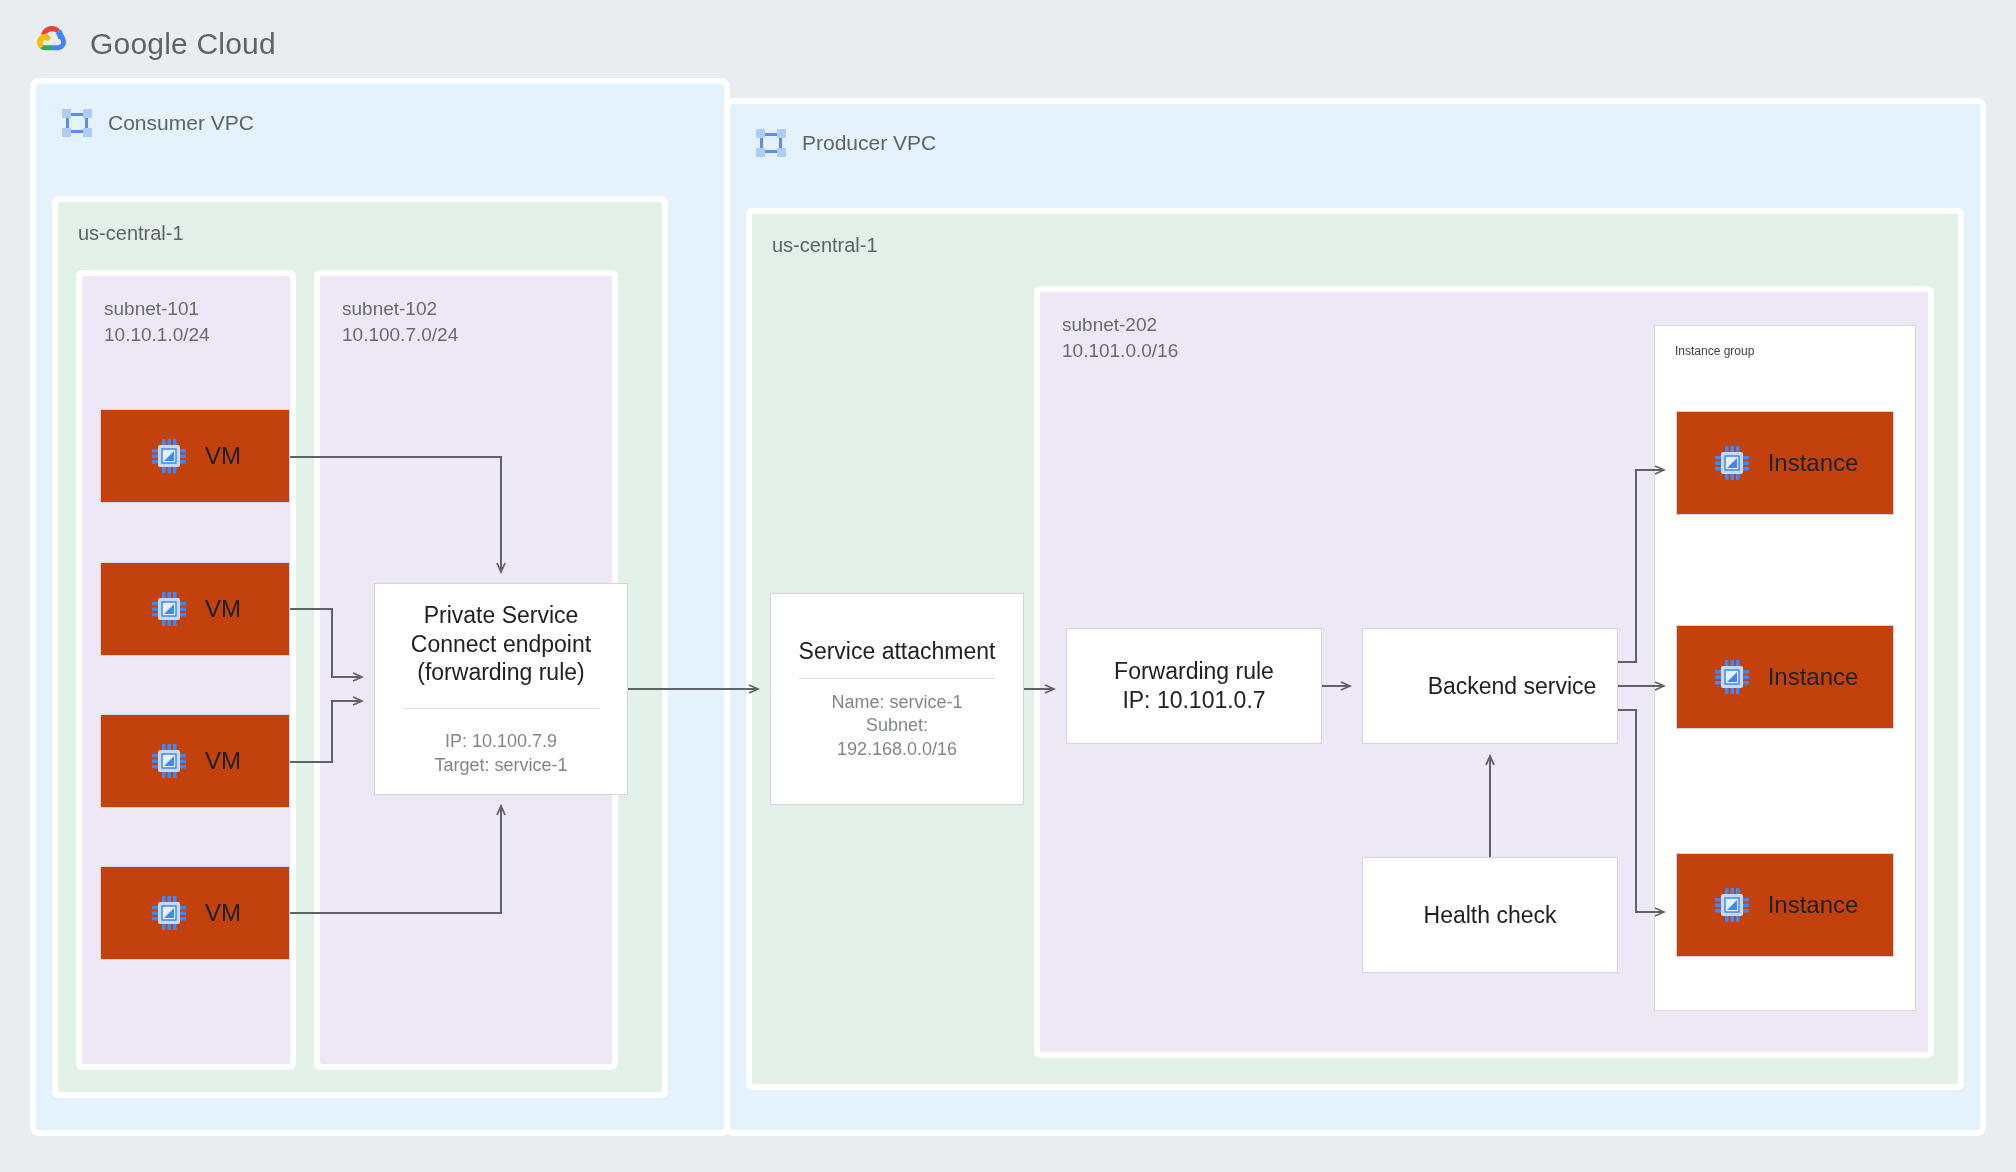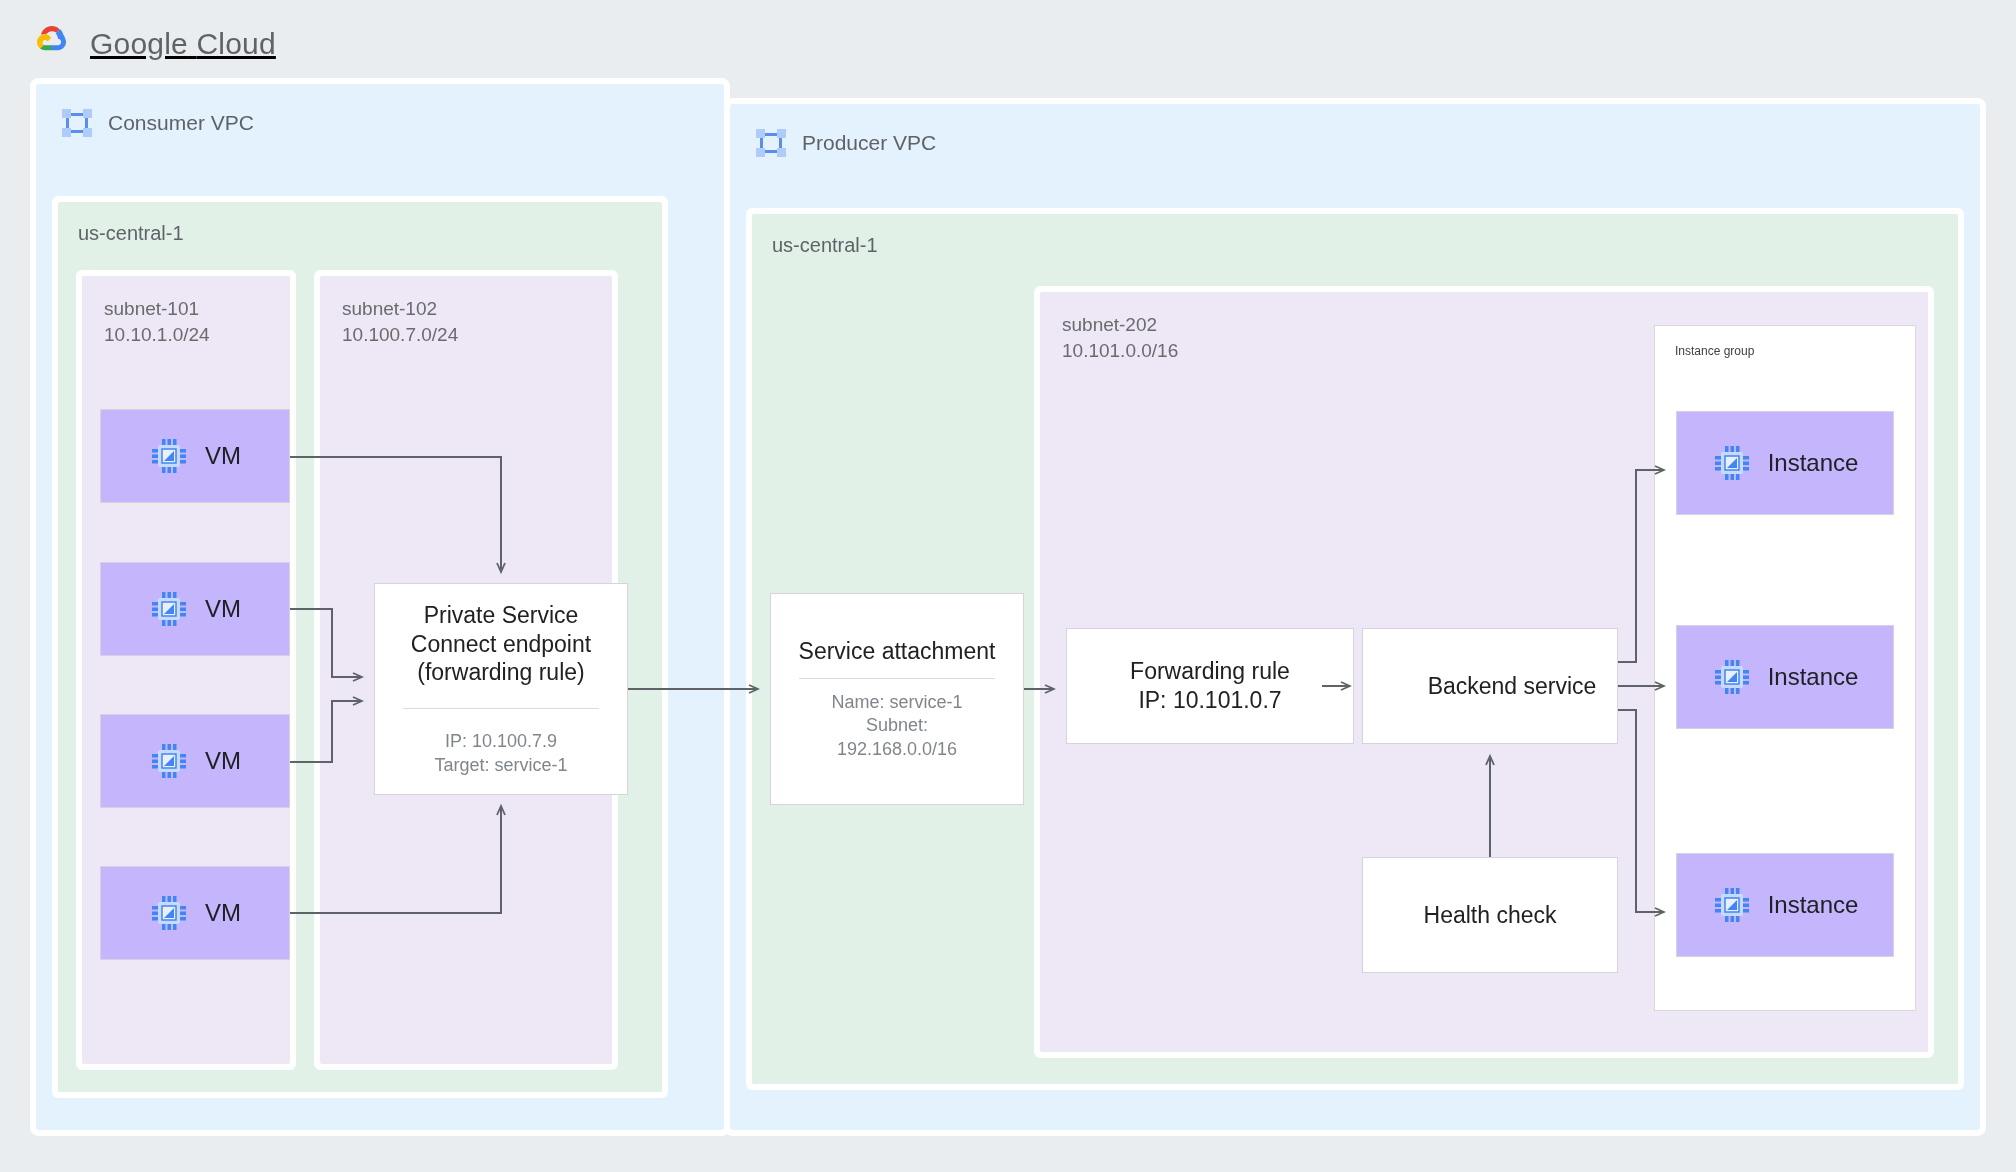--- a/index.html
+++ b/index.html
@@ -5,21 +5,21 @@
   html,body{margin:0;padding:0;}
   body{
     width:2016px;height:1172px;
     background:#eaedef;
     font-family:"Liberation Sans","DejaVu Sans",sans-serif;
     overflow:hidden;
   }
   .page{position:relative;width:2016px;height:1172px;}
 
   
-  .brand{position:absolute;left:26px;top:20px;display:flex;align-items:center;gap:16px;text-decoration:underline;}
+  .brand{position:absolute;left:26px;top:20px;display:flex;align-items:center;gap:16px;}
   .gc-logo{width:48px;height:48px;position:relative;}
   .gc-name{font-size:30px;color:#5f6368;letter-spacing:.2px;white-space:nowrap;}
   .gc-name b{font-weight:400;}
 
   
   .vpc{
     position:absolute;background:#e3f2fd;border-radius:3px;
     box-shadow:0 0 0 6px #ffffff;
   }
   .vpc-head{position:absolute;left:24px;top:22px;display:flex;align-items:center;gap:14px;}
@@ -42,21 +42,21 @@
   .node{
     position:absolute;background:#ffffff;border:1px solid #d6d2de;
     box-sizing:border-box;display:flex;flex-direction:column;
     align-items:center;justify-content:center;
   }
   .node .title{font-size:23px;color:#202124;text-align:center;line-height:1.25;}
   .node .sub{font-size:18px;color:#80868b;text-align:center;line-height:1.3;}
   .node hr{border:none;border-top:1px solid #dadce0;width:78%;margin:12px 0;}
 
   .vmbox{
-    position:absolute;background:#c4b5fd;border:1px solid #d6d2de;box-sizing:border-box;
+    position:absolute;background:#c2410c;border:1px solid #d6d2de;box-sizing:border-box;
     display:flex;align-items:center;justify-content:center;gap:16px;
   }
   .vmbox .lbl{font-size:24px;color:#202124;}
   .chip{width:40px;height:40px;position:relative;flex:none;}
 
   .igroup{
     position:absolute;background:#ffffff;border:1px solid #d9d9d9;box-sizing:border-box;
   }
   .igroup-label{position:absolute;left:20px;top:18px;font-size:12px;color:#404040;}
 
@@ -262,21 +262,21 @@
   <div class="node" style="left:770px;top:593px;width:254px;height:212px;">
     <div class="title">Service attachment</div>
     <hr>
     <div class="sub">
       <span>Name: service-1</span><br>
       <span>Subnet:</span><br>
       <span>192.168.0.0/16</span>
     </div>
   </div>
 
-  <div class="node" style="left:1066px;top:628px;width:288px;height:116px;">
+  <div class="node" style="left:1066px;top:628px;width:256px;height:116px;">
     <div class="title">
       <span>Forwarding rule</span><br>
       <span>IP: 10.101.0.7</span>
     </div>
   </div>
 
   <div class="node" style="left:1362px;top:628px;width:256px;height:116px;padding-left:44px;">
     <div class="title">Backend service</div>
   </div>
 

